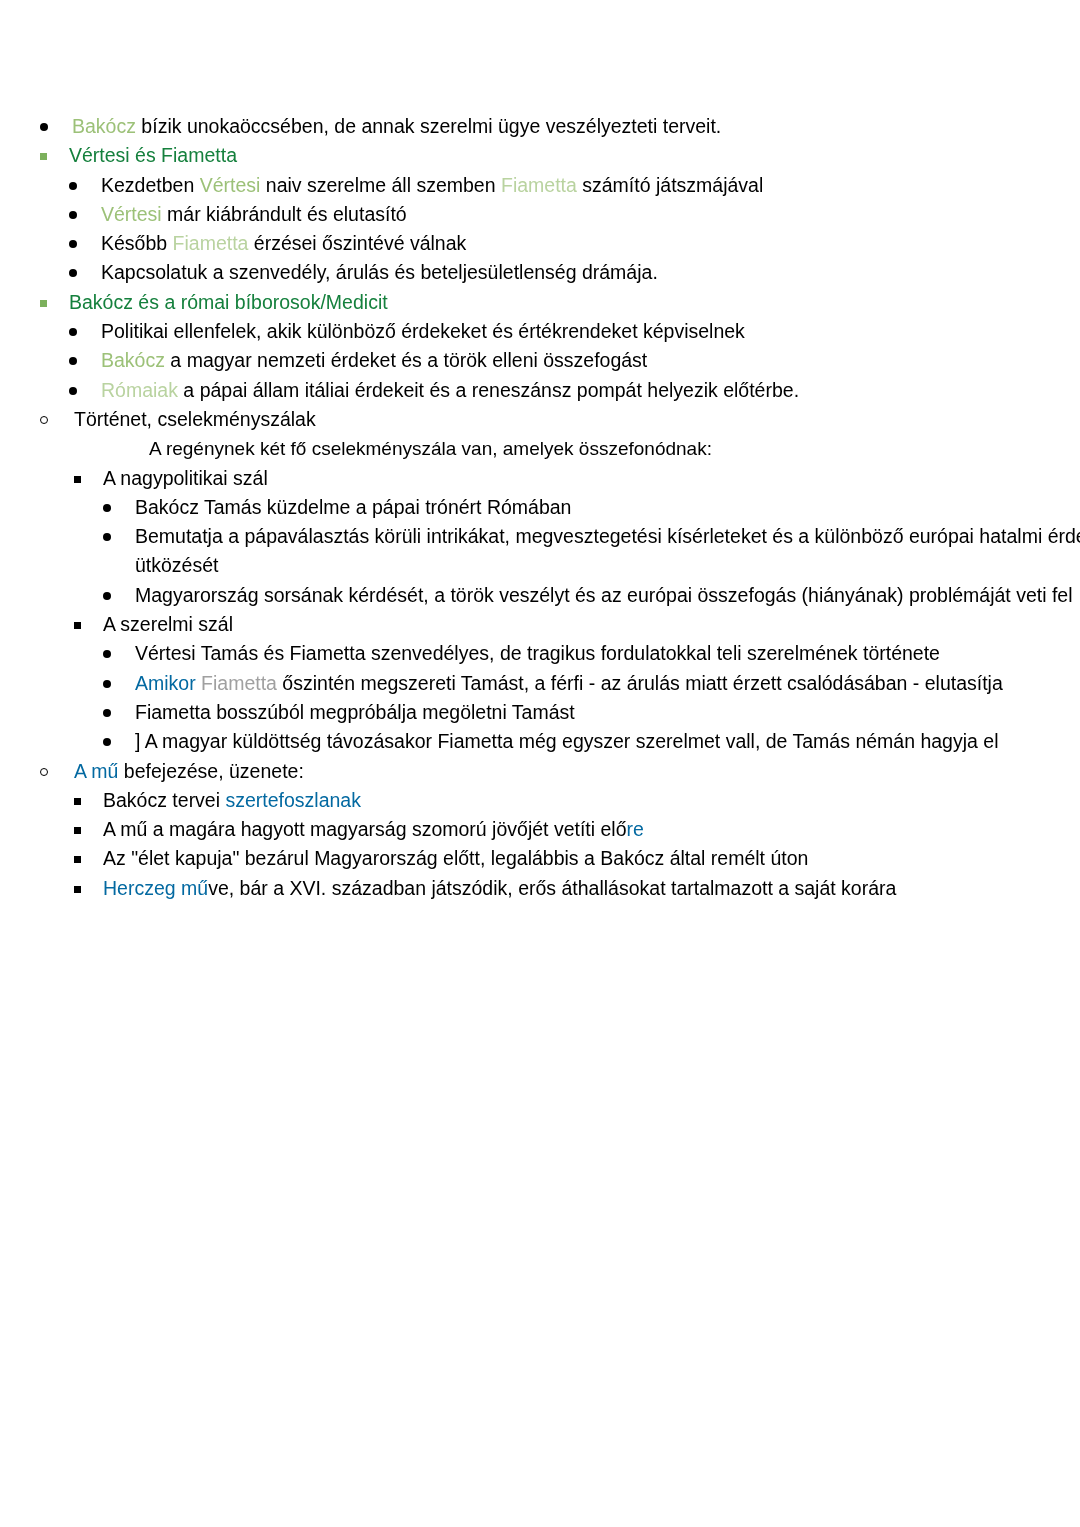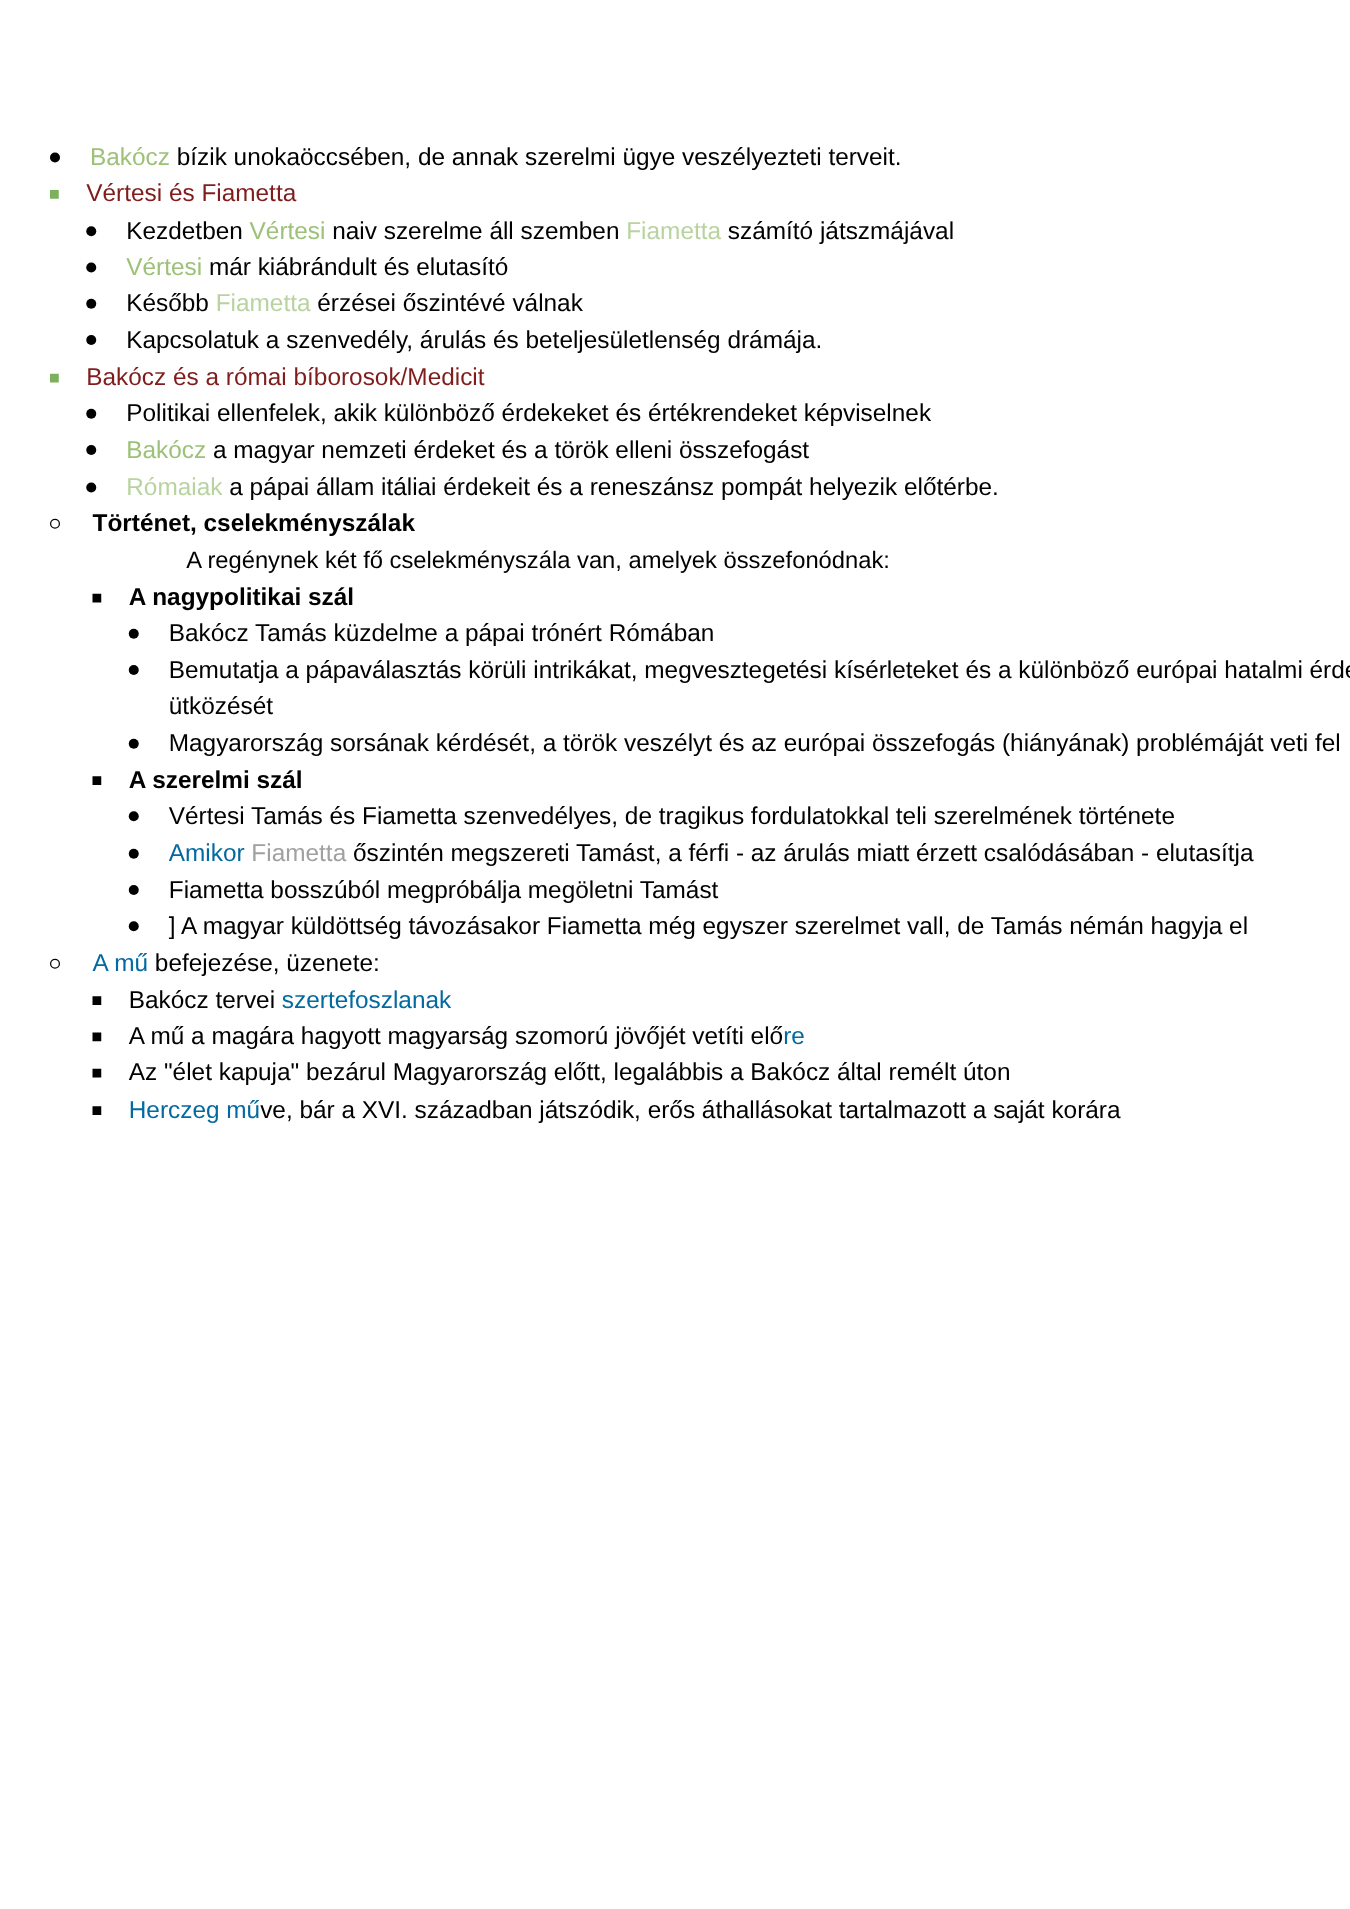--- a/index.html
+++ b/index.html
@@ -110,22 +110,22 @@
   }
 
   
   .plain {
     padding-left: 75px;
     font-size: 19px;
     line-height: 29.3px;
   }
 
   
-  .b   { font-weight: bold; }
-  .g   { color: #7f1d1d; }        
+  .b   { font-weight: normal; }
+  .g   { color: #15803d; }        
   .g2  { color: #9CC178; }        
   .g3  { color: #B9D3A0; }        
   .gy  { color: #0369a1; }        
   .gy2 { color: #A0A0A0; }        
   .blk { color: #000000; }
 </style>
 </head>
 <body>
 
 <div class="page">

